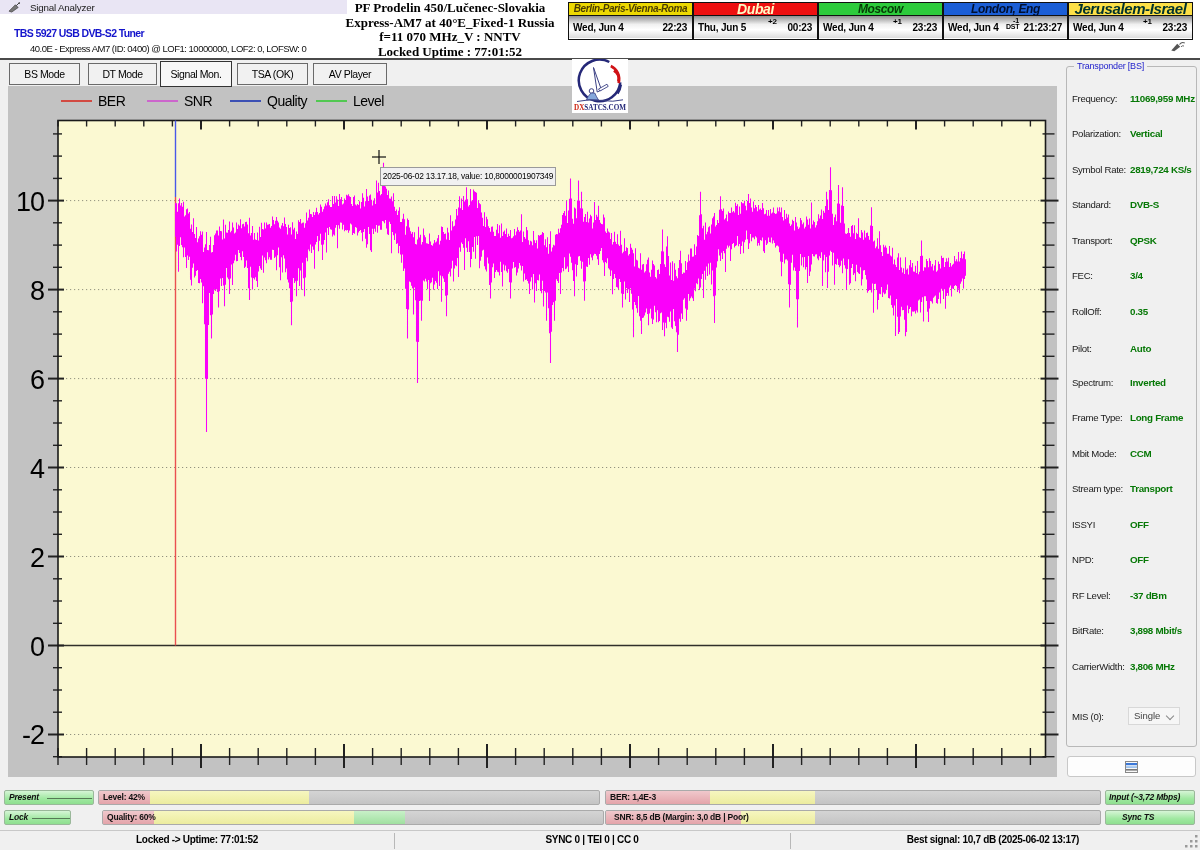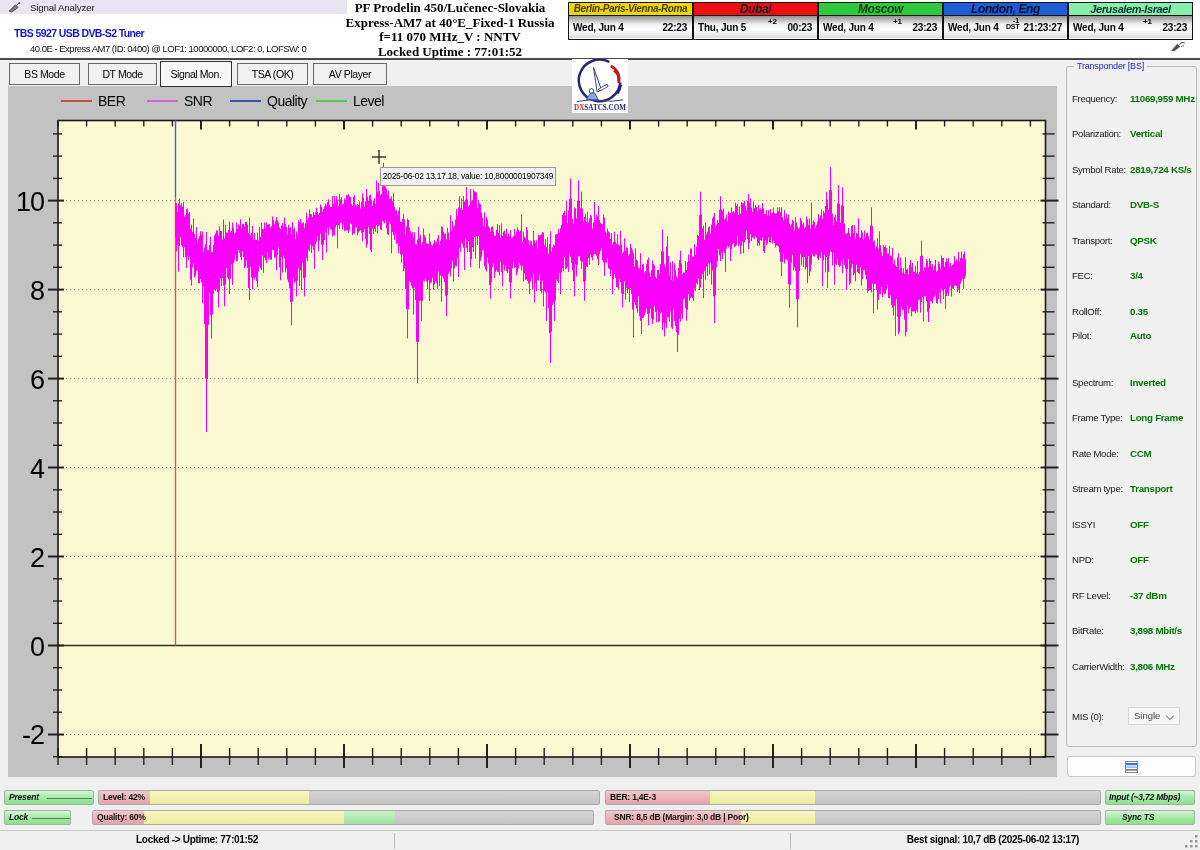--- a/index.html
+++ b/index.html
@@ -58,21 +58,21 @@
 <div id="hdr2">40.0E - Express AM7 (ID: 0400) @ LOF1: 10000000, LOF2: 0, LOFSW: 0</div>
 <div id="serif">PF Prodelin 450/Lučenec-Slovakia<br>Express-AM7 at 40°E_Fixed-1 Russia<br>f=11 070 MHz_V : NNTV<br>Locked Uptime : 77:01:52</div>
 <div class="clock" style="left:568px">
 <div class="chead" style="background:#ecd800;color:#4a3c00;font-size:10px">Berlin-Paris-Vienna-Roma</div>
 <div class="ctime">
         <span class="cdate">Wed, Jun 4</span>
         <span class="chh">22:23</span>
       </div>
 </div>
 <div class="clock" style="left:693px">
-<div class="chead" style="background:#ee1010;color:#0f172a;font-size:12px">Dubai</div>
+<div class="chead" style="background:#ee1010;color:#fef9c3;font-size:14px">Dubai</div>
 <div class="ctime">
         <span class="cdate">Thu, Jun 5</span>
         <span class="sup">+2</span>
         <span class="chh">00:23</span>
       </div>
 </div>
 <div class="clock" style="left:818px">
 <div class="chead" style="background:#2dcb3c;color:#063b06;font-size:12px">Moscow</div>
 <div class="ctime">
         <span class="cdate">Wed, Jun 4</span>
@@ -82,21 +82,21 @@
 </div>
 <div class="clock" style="left:943px">
 <div class="chead" style="background:#1b5ed6;color:#001030;font-size:12px">London, Eng</div>
 <div class="ctime">
         <span class="cdate">Wed, Jun 4</span>
         <span class="dst"><span class="dstm">-1</span>DST</span>
         <span class="chh">21:23:27</span>
       </div>
 </div>
 <div class="clock" style="left:1068px">
-<div class="chead" style="background:#86efac;color:#00322c;font-size:11px">Jerusalem-Israel</div>
+<div class="chead" style="background:#fde047;color:#00322c;font-size:15px">Jerusalem-Israel</div>
 <div class="ctime">
         <span class="cdate">Wed, Jun 4</span>
         <span class="sup">+1</span>
         <span class="chh">23:23</span>
       </div>
 </div>
 
 <div id="topline"></div>
 <div class="tab" style="left:9px;width:71px;">BS Mode</div>
 <div class="tab" style="left:88px;width:69px;">DT Mode</div>
@@ -289,24 +289,24 @@
 </svg>
 <div id="transp"></div>
 <div id="transplab">Transponder [BS]</div>
 <div class="trow" style="top:92.5px"><span class="tlab">Frequency:</span><span class="tval">11069,959 MHz</span></div>
 <div class="trow" style="top:128.0px"><span class="tlab">Polarization:</span><span class="tval">Vertical</span></div>
 <div class="trow" style="top:163.5px"><span class="tlab">Symbol Rate:</span><span class="tval">2819,724 KS/s</span></div>
 <div class="trow" style="top:199.0px"><span class="tlab">Standard:</span><span class="tval">DVB-S</span></div>
 <div class="trow" style="top:234.5px"><span class="tlab">Transport:</span><span class="tval">QPSK</span></div>
 <div class="trow" style="top:270.0px"><span class="tlab">FEC:</span><span class="tval">3/4</span></div>
 <div class="trow" style="top:305.5px"><span class="tlab">RollOff:</span><span class="tval">0.35</span></div>
-<div class="trow" style="top:330px"><span class="tlab">Pilot:</span><span class="tval">Auto</span></div>
+<div class="trow" style="top:343px"><span class="tlab">Pilot:</span><span class="tval">Auto</span></div>
 <div class="trow" style="top:376.5px"><span class="tlab">Spectrum:</span><span class="tval">Inverted</span></div>
 <div class="trow" style="top:412.0px"><span class="tlab">Frame Type:</span><span class="tval">Long Frame</span></div>
-<div class="trow" style="top:447.5px"><span class="tlab">Rate Mode:</span><span class="tval">CCM</span></div>
+<div class="trow" style="top:447.5px"><span class="tlab">Mbit Mode:</span><span class="tval">CCM</span></div>
 <div class="trow" style="top:483.0px"><span class="tlab">Stream type:</span><span class="tval">Transport</span></div>
 <div class="trow" style="top:518.5px"><span class="tlab">ISSYI</span><span class="tval">OFF</span></div>
 <div class="trow" style="top:554.0px"><span class="tlab">NPD:</span><span class="tval">OFF</span></div>
 <div class="trow" style="top:589.5px"><span class="tlab">RF Level:</span><span class="tval">-37 dBm</span></div>
 <div class="trow" style="top:625.0px"><span class="tlab">BitRate:</span><span class="tval">3,898 Mbit/s</span></div>
 <div class="trow" style="top:660.5px"><span class="tlab">CarrierWidth:</span><span class="tval">3,806 MHz</span></div>
 
 <div class="trow" style="top:710.5px"><span class="tlab">MIS (0):</span></div>
 <div id="mis">Single</div>
 <div id="panelbtn">
@@ -325,37 +325,38 @@
   <span style="position:absolute;left:4px;z-index:2">Level: 42%</span>
 </div>
 <div class="bar track" style="left:605px;top:790px;width:496px;">
   <span style="position:absolute;left:0;top:0;width:104px;height:13px;background:linear-gradient(#f0c8cc,#e4a4aa)"></span>
   <span style="position:absolute;left:104px;top:0;width:105px;height:13px;background:linear-gradient(#f6f6c0,#ecec9e)"></span>
   <span style="position:absolute;left:4px;z-index:2">BER: 1,4E-3</span>
 </div>
 <div class="bar green" style="left:1105px;top:790px;width:90px;"><span style="padding-left:3px">Input (~3,72 Mbps)</span></div>
 
 <div class="bar green" style="left:4px;top:810px;width:67px;"><span style="padding-left:4px">Lock</span><span style="position:absolute;left:27px;top:7px;width:60px;height:1px;background:#567a56"></span></div>
-<div class="bar track" style="left:92px;top:810px;width:502px;">
+<div class="bar track" style="left:102px;top:810px;width:502px;">
   <span style="position:absolute;left:0;top:0;width:51px;height:13px;background:linear-gradient(#f0c8cc,#e4a4aa)"></span>
   <span style="position:absolute;left:51px;top:0;width:200px;height:13px;background:linear-gradient(#f6f6c0,#ecec9e)"></span>
   <span style="position:absolute;left:251px;top:0;width:51px;height:13px;background:linear-gradient(#c8f0c8,#a0e0a0)"></span>
   <span style="position:absolute;left:4px;z-index:2">Quality: 60%</span>
 </div>
 <div class="bar track" style="left:605px;top:810px;width:496px;">
   <span style="position:absolute;left:0;top:0;width:135px;height:13px;background:linear-gradient(#f0c8cc,#e4a4aa)"></span>
   <span style="position:absolute;left:135px;top:0;width:74px;height:13px;background:linear-gradient(#f6f6c0,#ecec9e)"></span>
   <span style="position:absolute;left:8px;z-index:2">SNR: 8,5 dB (Margin: 3,0 dB | Poor)</span>
 </div>
 <div class="bar green" style="left:1105px;top:810px;width:90px;"><span style="padding-left:16px">Sync TS</span></div>
 
 <div id="statusbar">
 <div class="sbsep" style="left:394px"></div>
 <div class="sbsep" style="left:790px"></div>
 <div class="sbtext" style="left:0;width:394px">Locked -&gt; Uptime: 77:01:52</div>
+<div class="sbtext" style="left:394px;width:396px">SYNC 0 | TEI 0 | CC 0</div>
 <div class="sbtext" style="left:790px;width:406px">Best signal: 10,7 dB (2025-06-02 13:17)</div>
 <svg style="position:absolute;right:1px;bottom:1px" width="14" height="14">
 <g fill="#9a9a9a">
           <rect x="10" y="10" width="2.5" height="2.5"></rect>
           <rect x="10" y="5" width="2.5" height="2.5"></rect>
           <rect x="5" y="10" width="2.5" height="2.5"></rect>
           <rect x="10" y="0" width="2.5" height="2.5"></rect>
           <rect x="0" y="10" width="2.5" height="2.5"></rect>
           <rect x="5" y="5" width="2.5" height="2.5"></rect>
         </g>

